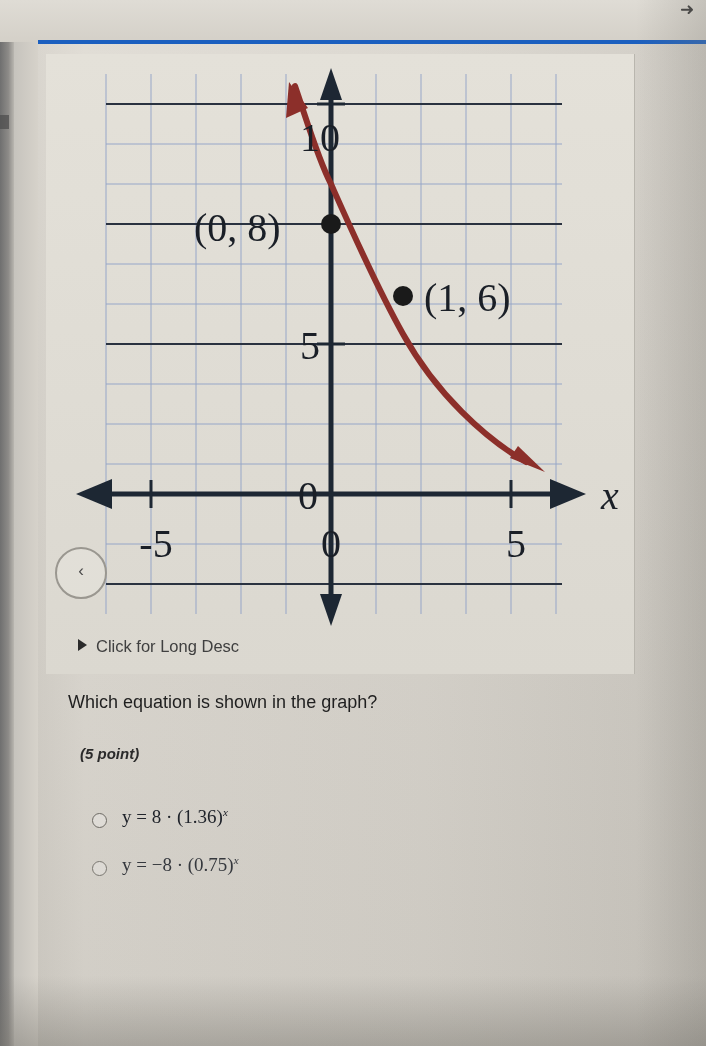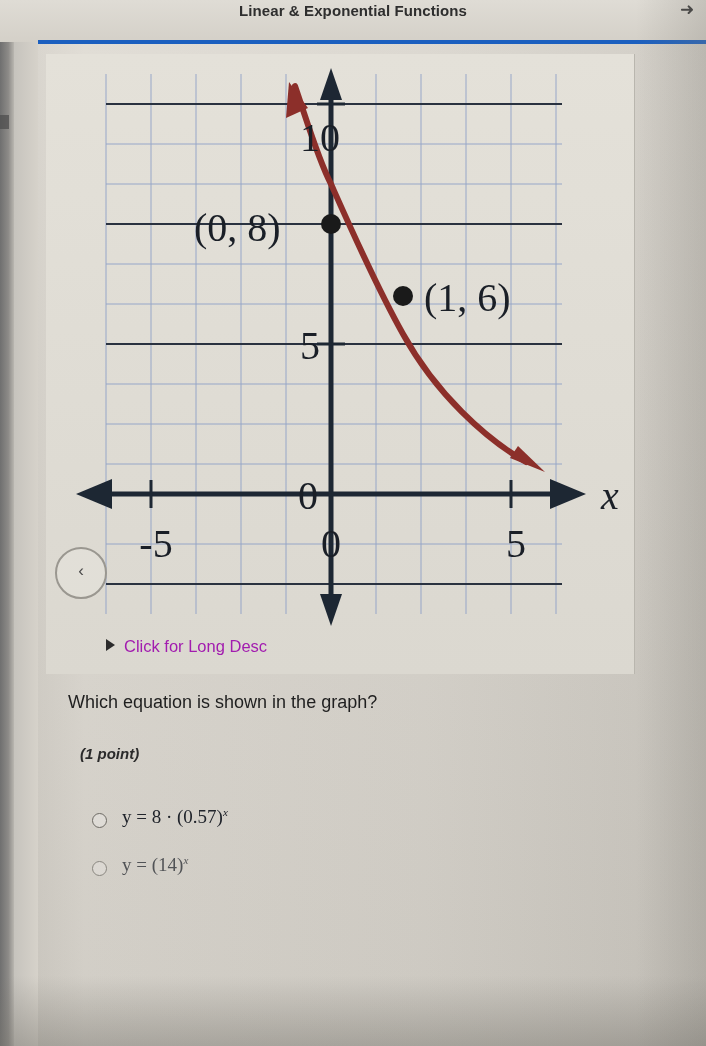--- a/index.html
+++ b/index.html
@@ -102,24 +102,23 @@
     font-size: 17px;
     line-height: 44px;
     text-align: center;
   }
 
   
   .long-desc {
     position: absolute;
     left: 78px; top: 631px;
     width: 420px; height: 26px;
-    color: #a21caf;
+    color: #404040;
     font-size: 16.5px;
     line-height: 26px;
-    margin-left: 28px;
   }
   .long-desc .tri {
     display: inline-block;
     width: 0; height: 0;
     border-left: 9px solid #2b2b2b;
     border-top: 6px solid transparent;
     border-bottom: 6px solid transparent;
     margin-right: 9px;
     vertical-align: middle;
     position: relative;
@@ -197,21 +196,20 @@
 </style>
 </head>
 <body>
 
 <div class="page"></div>
 <div class="left-edge"></div>
 <div class="left-edge-2"></div>
 <div class="left-notch"></div>
 
 <div class="header">
-  <div class="header-title">Linear &amp; Exponential Functions</div>
   <div class="header-caret">➜</div>
 </div>
 <div class="header-rule"></div>
 
 <div class="graph-card">
   <svg class="graph-svg" width="588" height="620" viewBox="0 0 588 620">
 
     <g stroke="#8a9dc6" stroke-width="1" opacity="0.85">
       <line x1="60" y1="20" x2="60" y2="560"></line>
       <line x1="105" y1="20" x2="105" y2="560"></line>
@@ -284,27 +282,27 @@
   </svg>
 </div>
 
 <div class="back-btn">‹</div>
 
 <div class="long-desc">
   <span class="tri"></span><span class="long-desc-label">Click for Long Desc</span>
 </div>
 
 <div class="question">Which equation is shown in the graph?</div>
-<div class="points">(1 point)</div>
+<div class="points">(5 point)</div>
 
 <div class="options">
   <div class="option opt-1">
     <span class="radio"></span>
-    <span class="option-label"><span>y = 8 · (0.57)</span><sup>x</sup></span>
+    <span class="option-label"><span>y = 8 · (1.36)</span><sup>x</sup></span>
   </div>
-  <div class="option opt-4">
+  <div class="option opt-3">
     <span class="radio"></span>
-    <span class="option-label"><span>y = (14)</span><sup>x</sup></span>
+    <span class="option-label"><span>y = −8 · (0.75)</span><sup>x</sup></span>
   </div>
 </div>
 
 <div class="right-shade"></div>
 <div class="bottom-shade"></div>
 
 </body></html>

